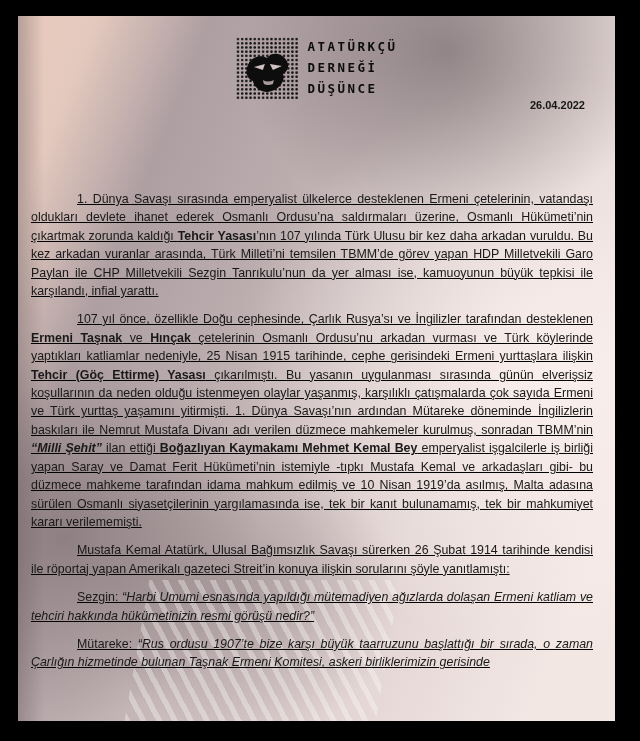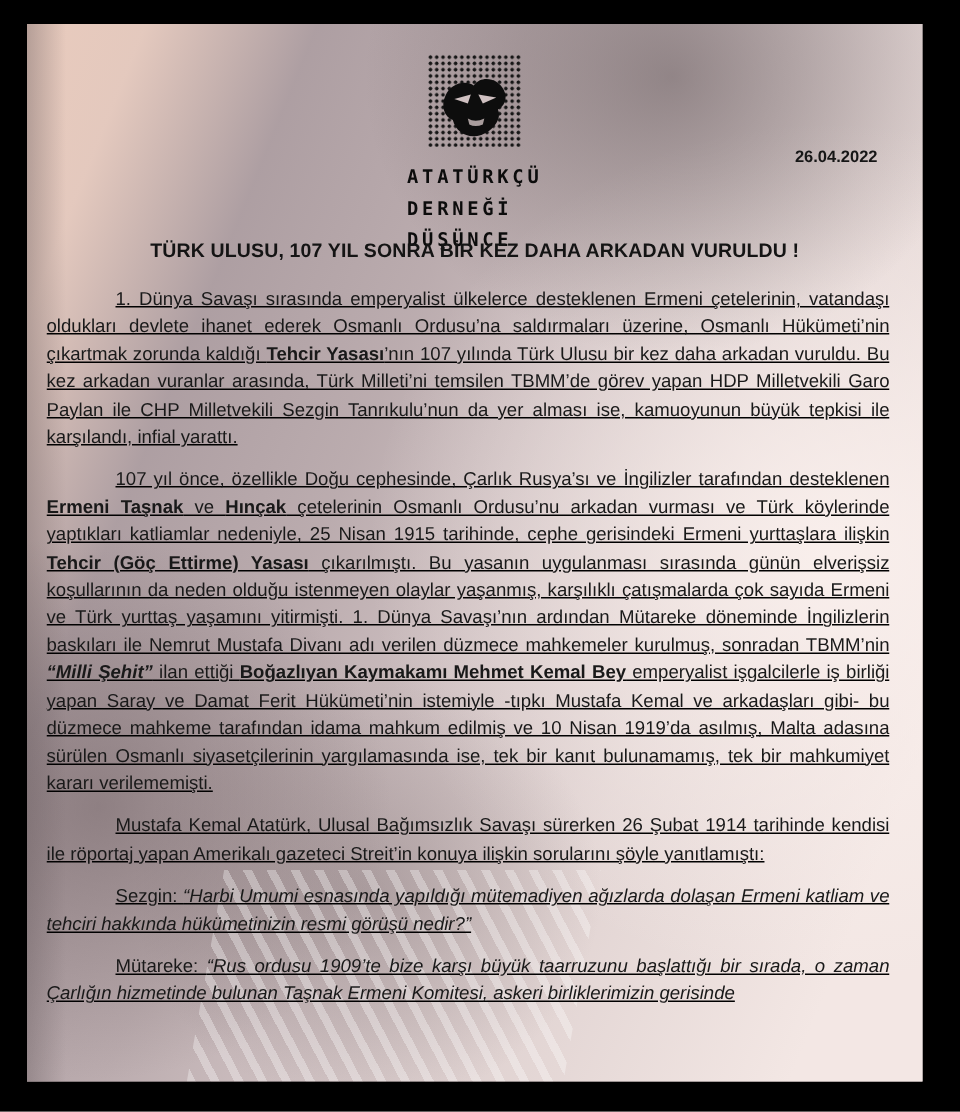--- a/index.html
+++ b/index.html
@@ -21,21 +21,21 @@
   .collar-stripes{
     position:absolute;left:20%;bottom:0;width:42%;height:20%;
     background:repeating-linear-gradient(55deg, rgba(255,255,255,0.5) 0 5px, rgba(255,255,255,0) 5px 13px);
     transform:skewX(-10deg);opacity:.65;pointer-events:none;
   }
   .edge-shade{
     position:absolute;inset:0;pointer-events:none;
     background:linear-gradient(90deg, rgba(104,92,95,0.4), rgba(104,92,95,0) 26px);
   }
   
-  .logo{position:absolute;top:20px;left:50%;transform:translateX(-50%);display:flex;align-items:center;gap:9px;flex-direction:column;}
+  .logo{position:absolute;top:20px;left:50%;transform:translateX(-50%);display:flex;align-items:center;gap:9px;}
   .emblem{
     width:63px;height:62px;position:relative;
     background-image:radial-gradient(circle, #161616 1.05px, rgba(0,0,0,0) 1.4px);
     background-size:4.2px 4.2px;
   }
   .emblem svg{position:absolute;left:0;top:0;}
   .logo-text{color:#0c0c0c;font-family:"DejaVu Sans Mono","Liberation Mono",monospace;
     font-weight:bold;font-size:12.5px;line-height:21px;letter-spacing:2.5px;white-space:nowrap;}
   .date{position:absolute;top:83px;right:30px;font-weight:bold;font-size:11px;color:#161616;}
   .title{position:absolute;top:102px;left:0;width:100%;text-align:center;margin:0;
@@ -65,22 +65,21 @@
       </svg>
     </div>
     <div class="logo-text">
       <div>ATATÜRKÇÜ</div>
       <div>DERNEĞİ</div>
       <div>DÜŞÜNCE</div>
     </div>
   </div>
 
   <div class="date">26.04.2022</div>
-  <h2 class="subtitle">TÜRK ULUSU, 107 YIL SONRA BİR KEZ DAHA ARKADAN VURULDU !</h2>
 
   <div class="body-text">
       <p class="para"><span>1. Dünya Savaşı sırasında emperyalist ülkelerce desteklenen Ermeni çetelerinin, vatandaşı oldukları devlete ihanet ederek Osmanlı Ordusu’na saldırmaları üzerine, Osmanlı Hükümeti’nin çıkartmak zorunda kaldığı </span><span style="font-weight: bold;">Tehcir Yasası</span><span>’nın 107 yılında Türk Ulusu bir kez daha arkadan vuruldu. Bu kez arkadan vuranlar arasında, Türk Milleti’ni temsilen TBMM’de görev yapan HDP Milletvekili Garo Paylan ile CHP Milletvekili Sezgin Tanrıkulu’nun da yer alması ise, kamuoyunun büyük tepkisi ile karşılandı, infial yarattı.</span></p>
       <p class="para"><span>107 yıl önce, özellikle Doğu cephesinde, Çarlık Rusya’sı ve İngilizler tarafından desteklenen </span><span style="font-weight: bold;">Ermeni Taşnak</span><span> ve </span><span style="font-weight: bold;">Hınçak</span><span> çetelerinin Osmanlı Ordusu’nu arkadan vurması ve Türk köylerinde yaptıkları katliamlar nedeniyle, 25 Nisan 1915 tarihinde, cephe gerisindeki Ermeni yurttaşlara ilişkin </span><span style="font-weight: bold;">Tehcir (Göç Ettirme) Yasası</span><span> çıkarılmıştı. Bu yasanın uygulanması sırasında günün elverişsiz koşullarının da neden olduğu istenmeyen olaylar yaşanmış, karşılıklı çatışmalarda çok sayıda Ermeni ve Türk yurttaş yaşamını yitirmişti. 1. Dünya Savaşı’nın ardından Mütareke döneminde İngilizlerin baskıları ile Nemrut Mustafa Divanı adı verilen düzmece mahkemeler kurulmuş, sonradan TBMM’nin </span><span style="font-weight: bold; font-style: italic;">“Milli Şehit”</span><span> ilan ettiği </span><span style="font-weight: bold;">Boğazlıyan Kaymakamı Mehmet Kemal Bey</span><span> emperyalist işgalcilerle iş birliği yapan Saray ve Damat Ferit Hükümeti’nin istemiyle -tıpkı Mustafa Kemal ve arkadaşları gibi- bu düzmece mahkeme tarafından idama mahkum edilmiş ve 10 Nisan 1919’da asılmış, Malta adasına sürülen Osmanlı siyasetçilerinin yargılamasında ise, tek bir kanıt bulunamamış, tek bir mahkumiyet kararı verilememişti.</span></p>
       <p class="para"><span>Mustafa Kemal Atatürk, Ulusal Bağımsızlık Savaşı sürerken 26 Şubat 1914 tarihinde kendisi ile röportaj yapan Amerikalı gazeteci Streit’in konuya ilişkin sorularını şöyle yanıtlamıştı:</span></p>
       <p class="para"><span>Sezgin: </span><span style="font-style: italic;">“Harbi Umumi esnasında yapıldığı mütemadiyen ağızlarda dolaşan Ermeni katliam ve tehciri hakkında hükümetinizin resmi görüşü nedir?”</span></p>
-      <p class="para"><span>Mütareke: </span><span style="font-style: italic;">“Rus ordusu 1909’te bize karşı büyük taarruzunu başlattığı bir sırada, o zaman Çarlığın hizmetinde bulunan Taşnak Ermeni Komitesi, askeri birliklerimizin gerisinde</span></p>
+      <p class="para"><span>Mütareke: </span><span style="font-style: italic;">“Rus ordusu 1907’te bize karşı büyük taarruzunu başlattığı bir sırada, o zaman Çarlığın hizmetinde bulunan Taşnak Ermeni Komitesi, askeri birliklerimizin gerisinde</span></p>
     </div>
 </div>
 
 </body></html>

